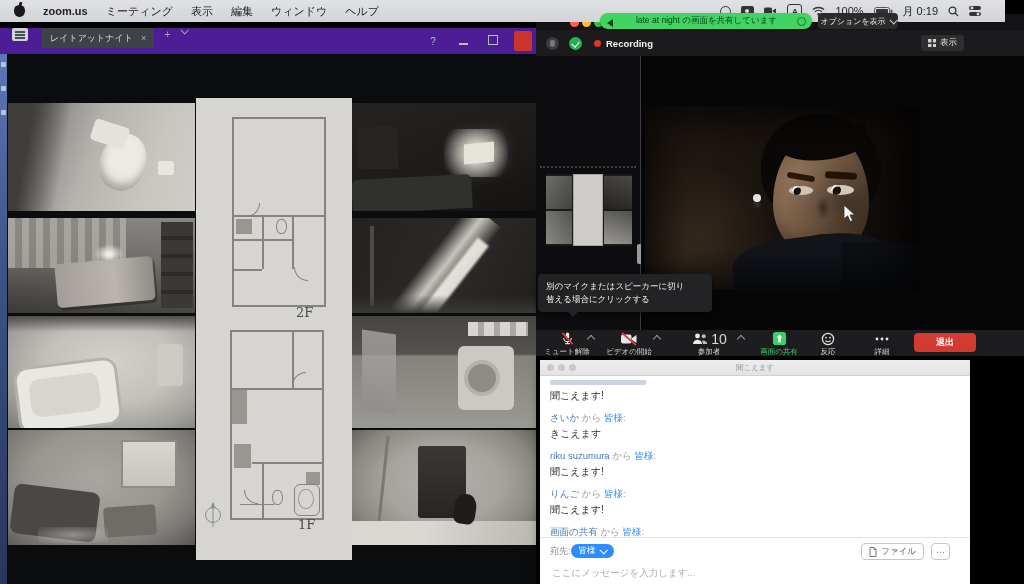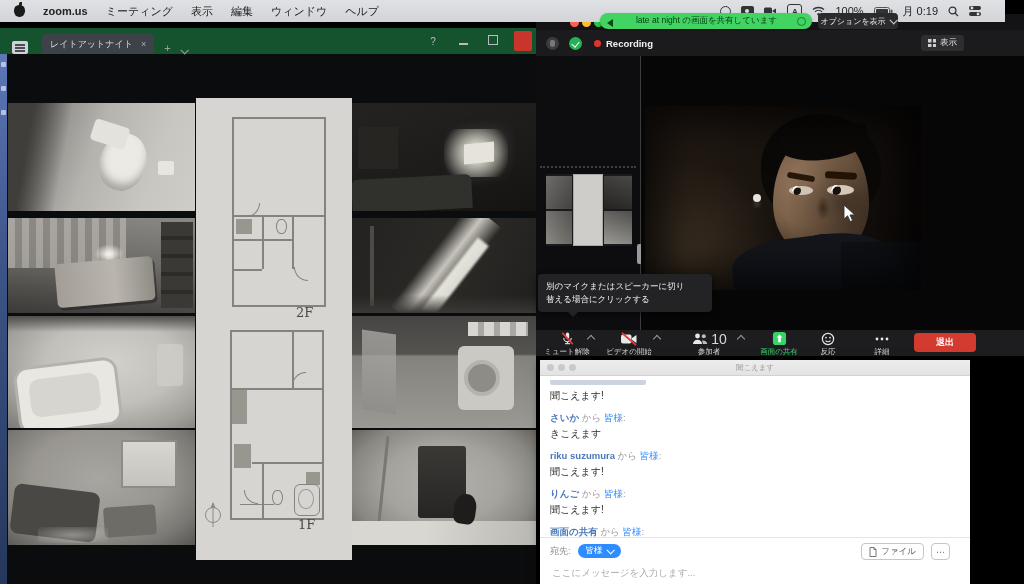--- a/index.html
+++ b/index.html
@@ -24,21 +24,21 @@
   #share-banner .txt{flex:1;text-align:center;font-size:8.5px;color:#083a14;white-space:nowrap;overflow:hidden;}
   .spk{width:9px;height:8px;margin-left:7px;position:relative;}
   .spk::before{content:"";position:absolute;left:0;top:2px;border-top:4px solid transparent;border-bottom:4px solid transparent;border-right:6px solid #0a4419;}
   .stopc{width:7px;height:7px;border:1.5px solid #1d7a35;border-radius:50%;margin-right:6px;}
   #options-btn{position:absolute;left:818px;top:13px;width:80px;height:16px;background:#2b2b2d;border-radius:4px;color:#e8e8e8;
     font-size:8px;display:flex;align-items:center;justify-content:center;gap:4px;z-index:60;}
   .chev-dn{width:5px;height:5px;border-right:1.2px solid #cfcfcf;border-bottom:1.2px solid #cfcfcf;transform:rotate(45deg) translateY(-1px);}
   .chev-up{width:5px;height:5px;border-right:1.2px solid #9a9a9a;border-top:1.2px solid #9a9a9a;transform:rotate(-45deg);}
   
   #monitor{position:absolute;left:0;top:28px;width:536px;height:556px;background:#0b0c0e;box-shadow:0 4px 14px rgba(0,0,0,.7);}
-  #monitor .titlebar{position:absolute;left:0;top:0;width:100%;height:26px;background:#14532d;display:flex;align-items:flex-end;}
+  #monitor .titlebar{position:absolute;left:0;top:0;width:100%;height:26px;background:#4c1d95;display:flex;align-items:flex-start;}
   .hamb{width:16px;height:13px;margin-left:12px;background:#cfd2d6;border-radius:2px;position:relative;}
   .hamb::after{content:"";position:absolute;left:3px;top:3px;width:10px;height:1.5px;background:#4a4d52;box-shadow:0 3px 0 #4a4d52,0 6px 0 #4a4d52;}
   .tab{margin-left:14px;height:20px;background:#3d4248;border-radius:3px 3px 0 0;display:flex;align-items:center;
     padding:0 8px;font-size:9px;color:#d3d7dc;gap:8px;}
   .tab .x{color:#aab0b6;font-size:9px;}
   .tplus{color:#9aa0a6;font-size:11px;margin-left:10px;}
   #monitor .wctrl{position:absolute;right:0;top:0;height:26px;display:flex;align-items:center;}
   .wc{width:30px;text-align:center;color:#b7bbc0;font-size:10px;}
   .wc-min{display:inline-block;width:9px;height:1.5px;background:#b7bbc0;}
   .wc-max{display:inline-block;width:8px;height:8px;border:1.2px solid #b7bbc0;}
@@ -165,26 +165,26 @@
   #leave-btn{position:absolute;right:48px;top:3px;width:62px;height:19px;background:#d33a30;border-radius:4px;color:#fff;
     font-size:9px;font-weight:bold;display:flex;align-items:center;justify-content:center;}
   
   #chatwin{position:absolute;left:540px;top:360px;width:430px;height:224px;background:#fff;box-shadow:0 2px 10px rgba(0,0,0,.5);}
   #chat-titlebar{position:absolute;left:0;top:0;width:100%;height:15px;background:linear-gradient(#ededed,#e3e3e3);border-bottom:1px solid #d2d2d2;}
   .cdot{position:absolute;top:4px;width:7px;height:7px;border-radius:50%;background:#c9c9c9;}
   #chat-title{position:absolute;left:0;right:0;top:3px;text-align:center;font-size:7.5px;color:#9a9a9a;}
   #messages{position:absolute;left:10px;right:14px;top:20px;bottom:46px;overflow:hidden;font-size:10px;color:#2d2d2d;}
   .msg{margin-bottom:9px;}
   .sender-line{font-size:9.5px;margin-bottom:2px;}
-  .sname{color:#4a78b8;font-weight:bold;}
+  .sname{color:#4a78b8;}
   .sgray{color:#9a9a9a;}
   .srecip{color:#2d8cff;}
   .smudge{width:96px;height:7px;background:#b9c6d6;border-radius:2px;margin:-2px 0 4px 0;opacity:.75;}
   #chat-footer{position:absolute;left:0;bottom:0;width:100%;height:46px;border-top:1px solid #e4e4e4;}
-  #to-row{position:absolute;left:10px;top:6px;display:flex;align-items:center;gap:7px;}
+  #to-row{position:absolute;left:10px;top:6px;display:flex;align-items:center;}
   #to-label{font-size:9px;color:#8a8a8a;}
   #to-pill{height:14px;background:#2d8cff;border-radius:8px;color:#fff;font-size:8.5px;display:flex;align-items:center;padding:0 8px;gap:4px;}
   #to-pill .chev-dn{border-color:#fff;}
   #file-btn{position:absolute;right:46px;top:5px;height:15px;border:1px solid #c6c6c6;border-radius:4px;display:flex;align-items:center;
     padding:0 7px;gap:4px;font-size:8.5px;color:#555;background:#fff;}
   #more-btn{position:absolute;right:20px;top:5px;width:17px;height:15px;border:1px solid #c6c6c6;border-radius:4px;color:#777;
     font-size:9px;display:flex;align-items:center;justify-content:center;background:#fff;}
   #chat-input{position:absolute;left:10px;bottom:5px;width:380px;border:none;outline:none;font-size:9.5px;color:#444;
     font-family:"Liberation Sans","DejaVu Sans",sans-serif;background:transparent;}
   #chat-input::placeholder{color:#ababab;}

